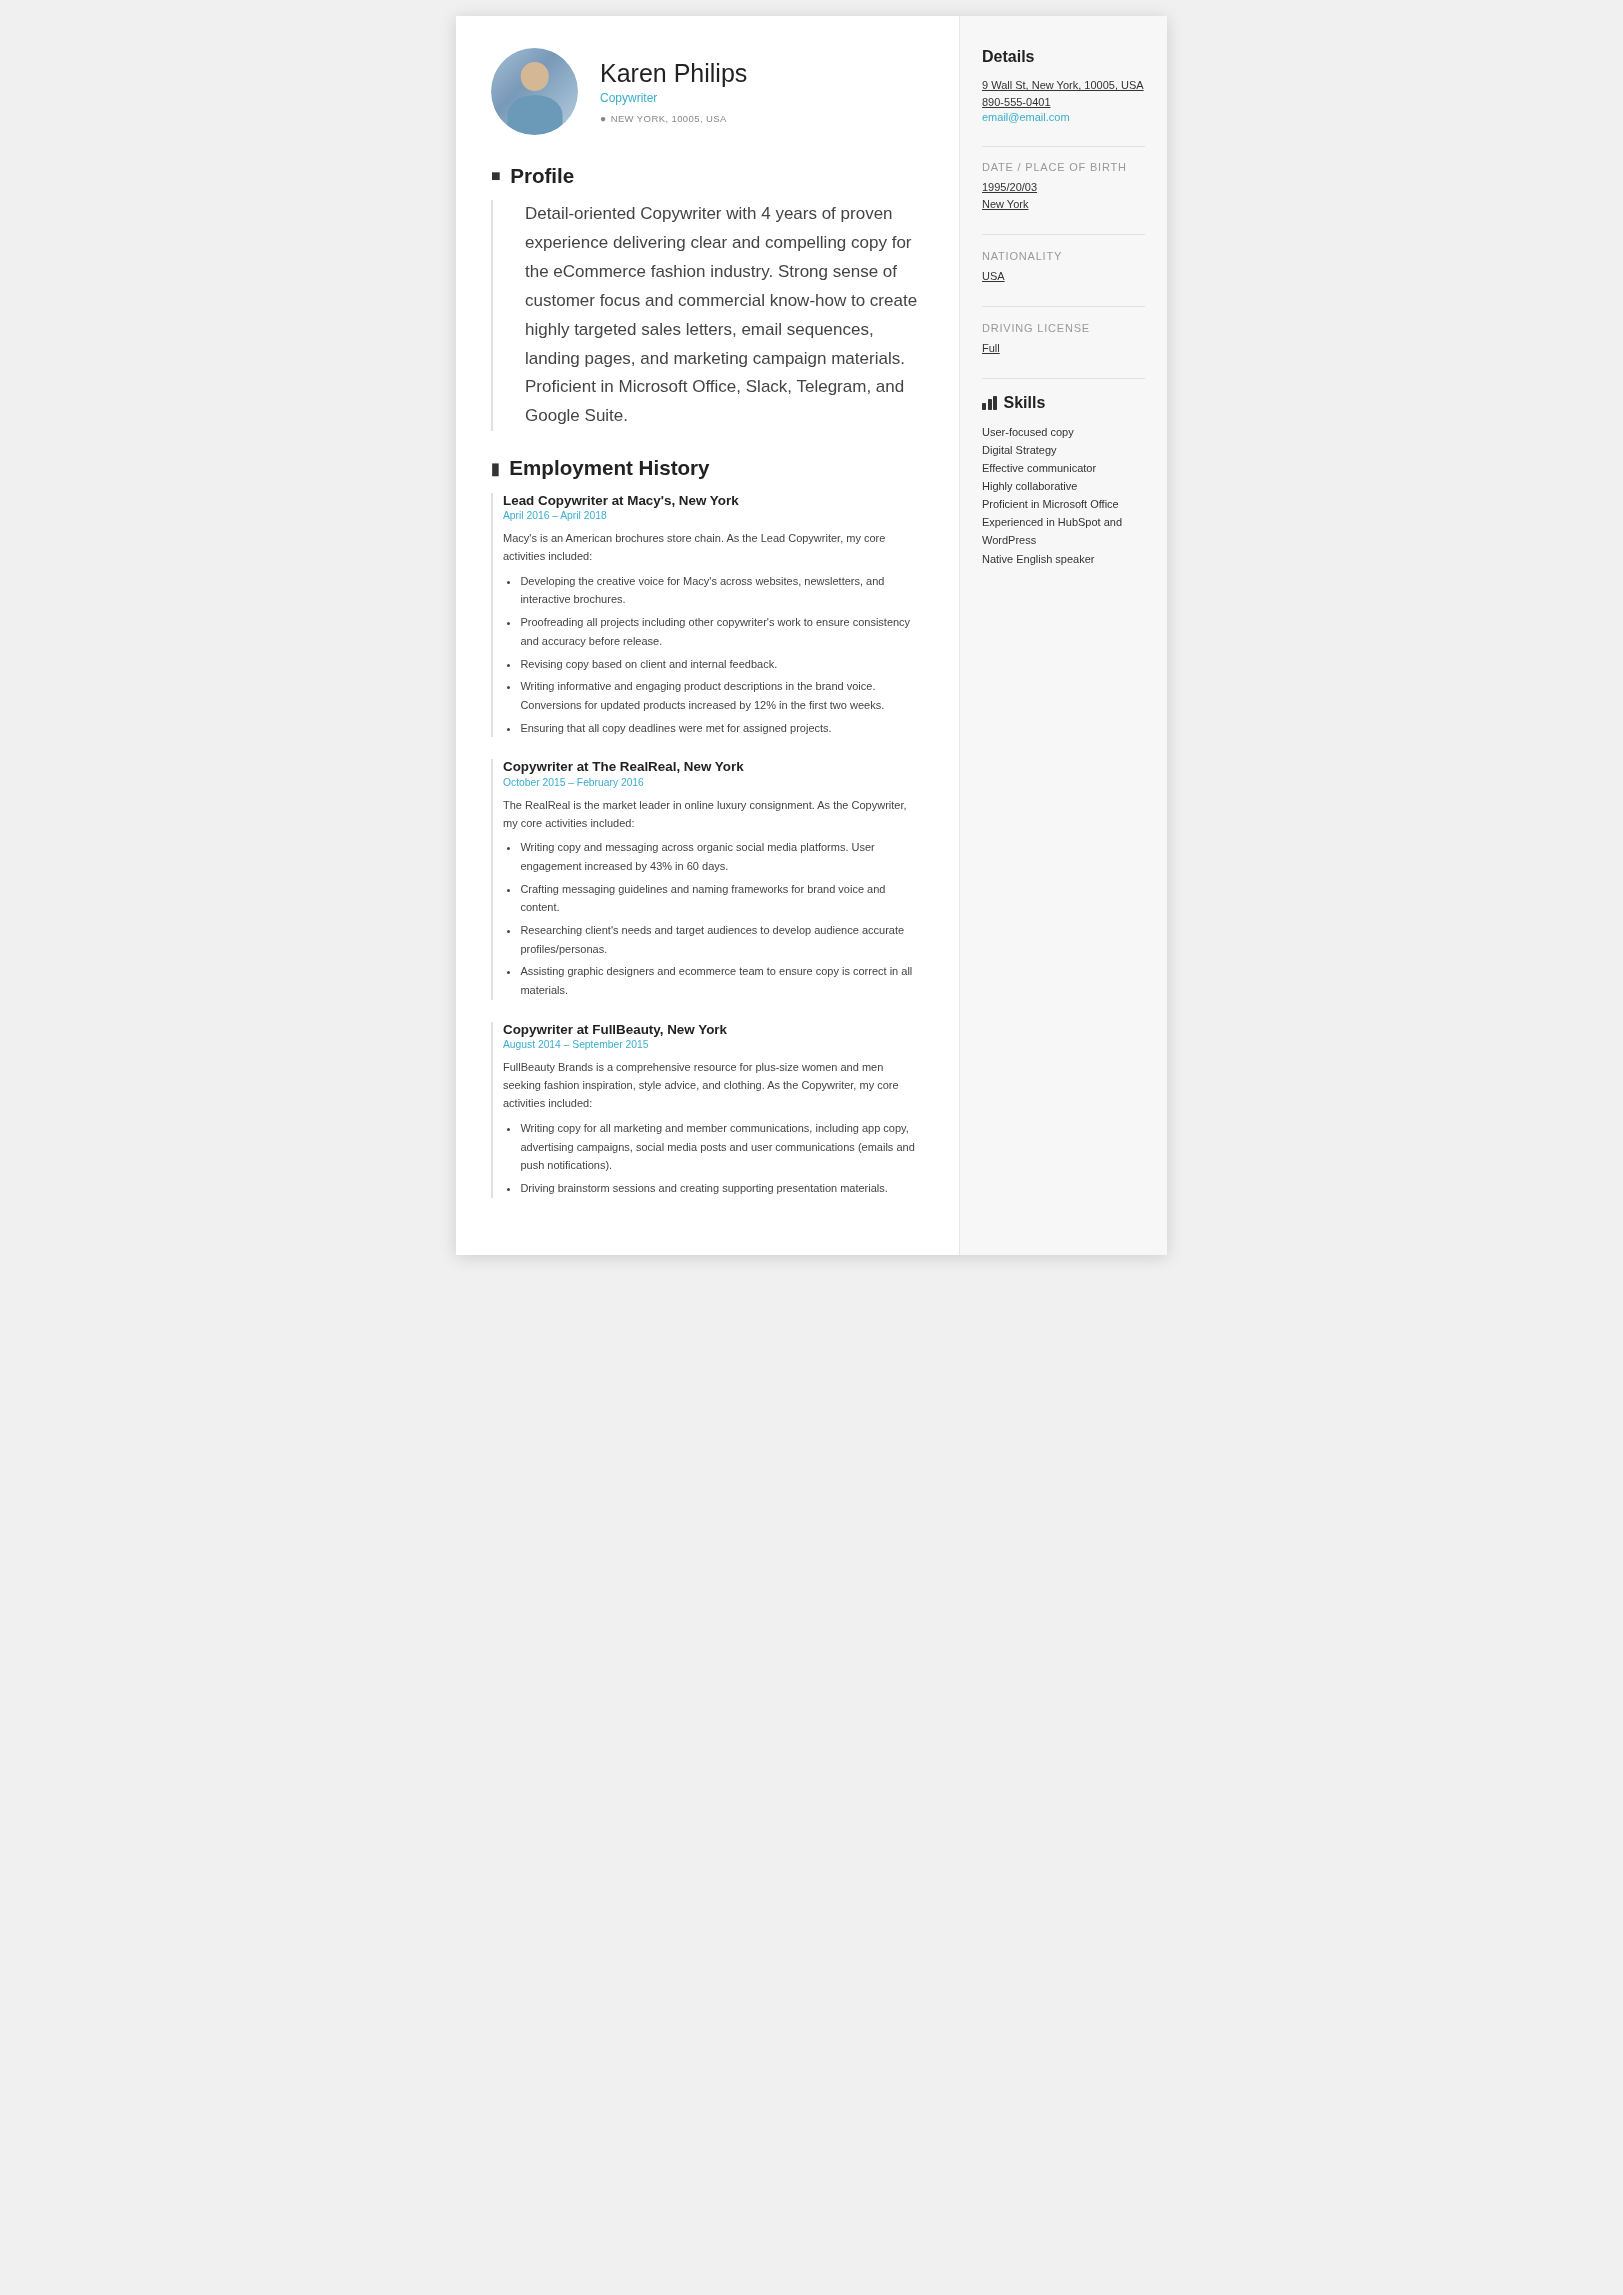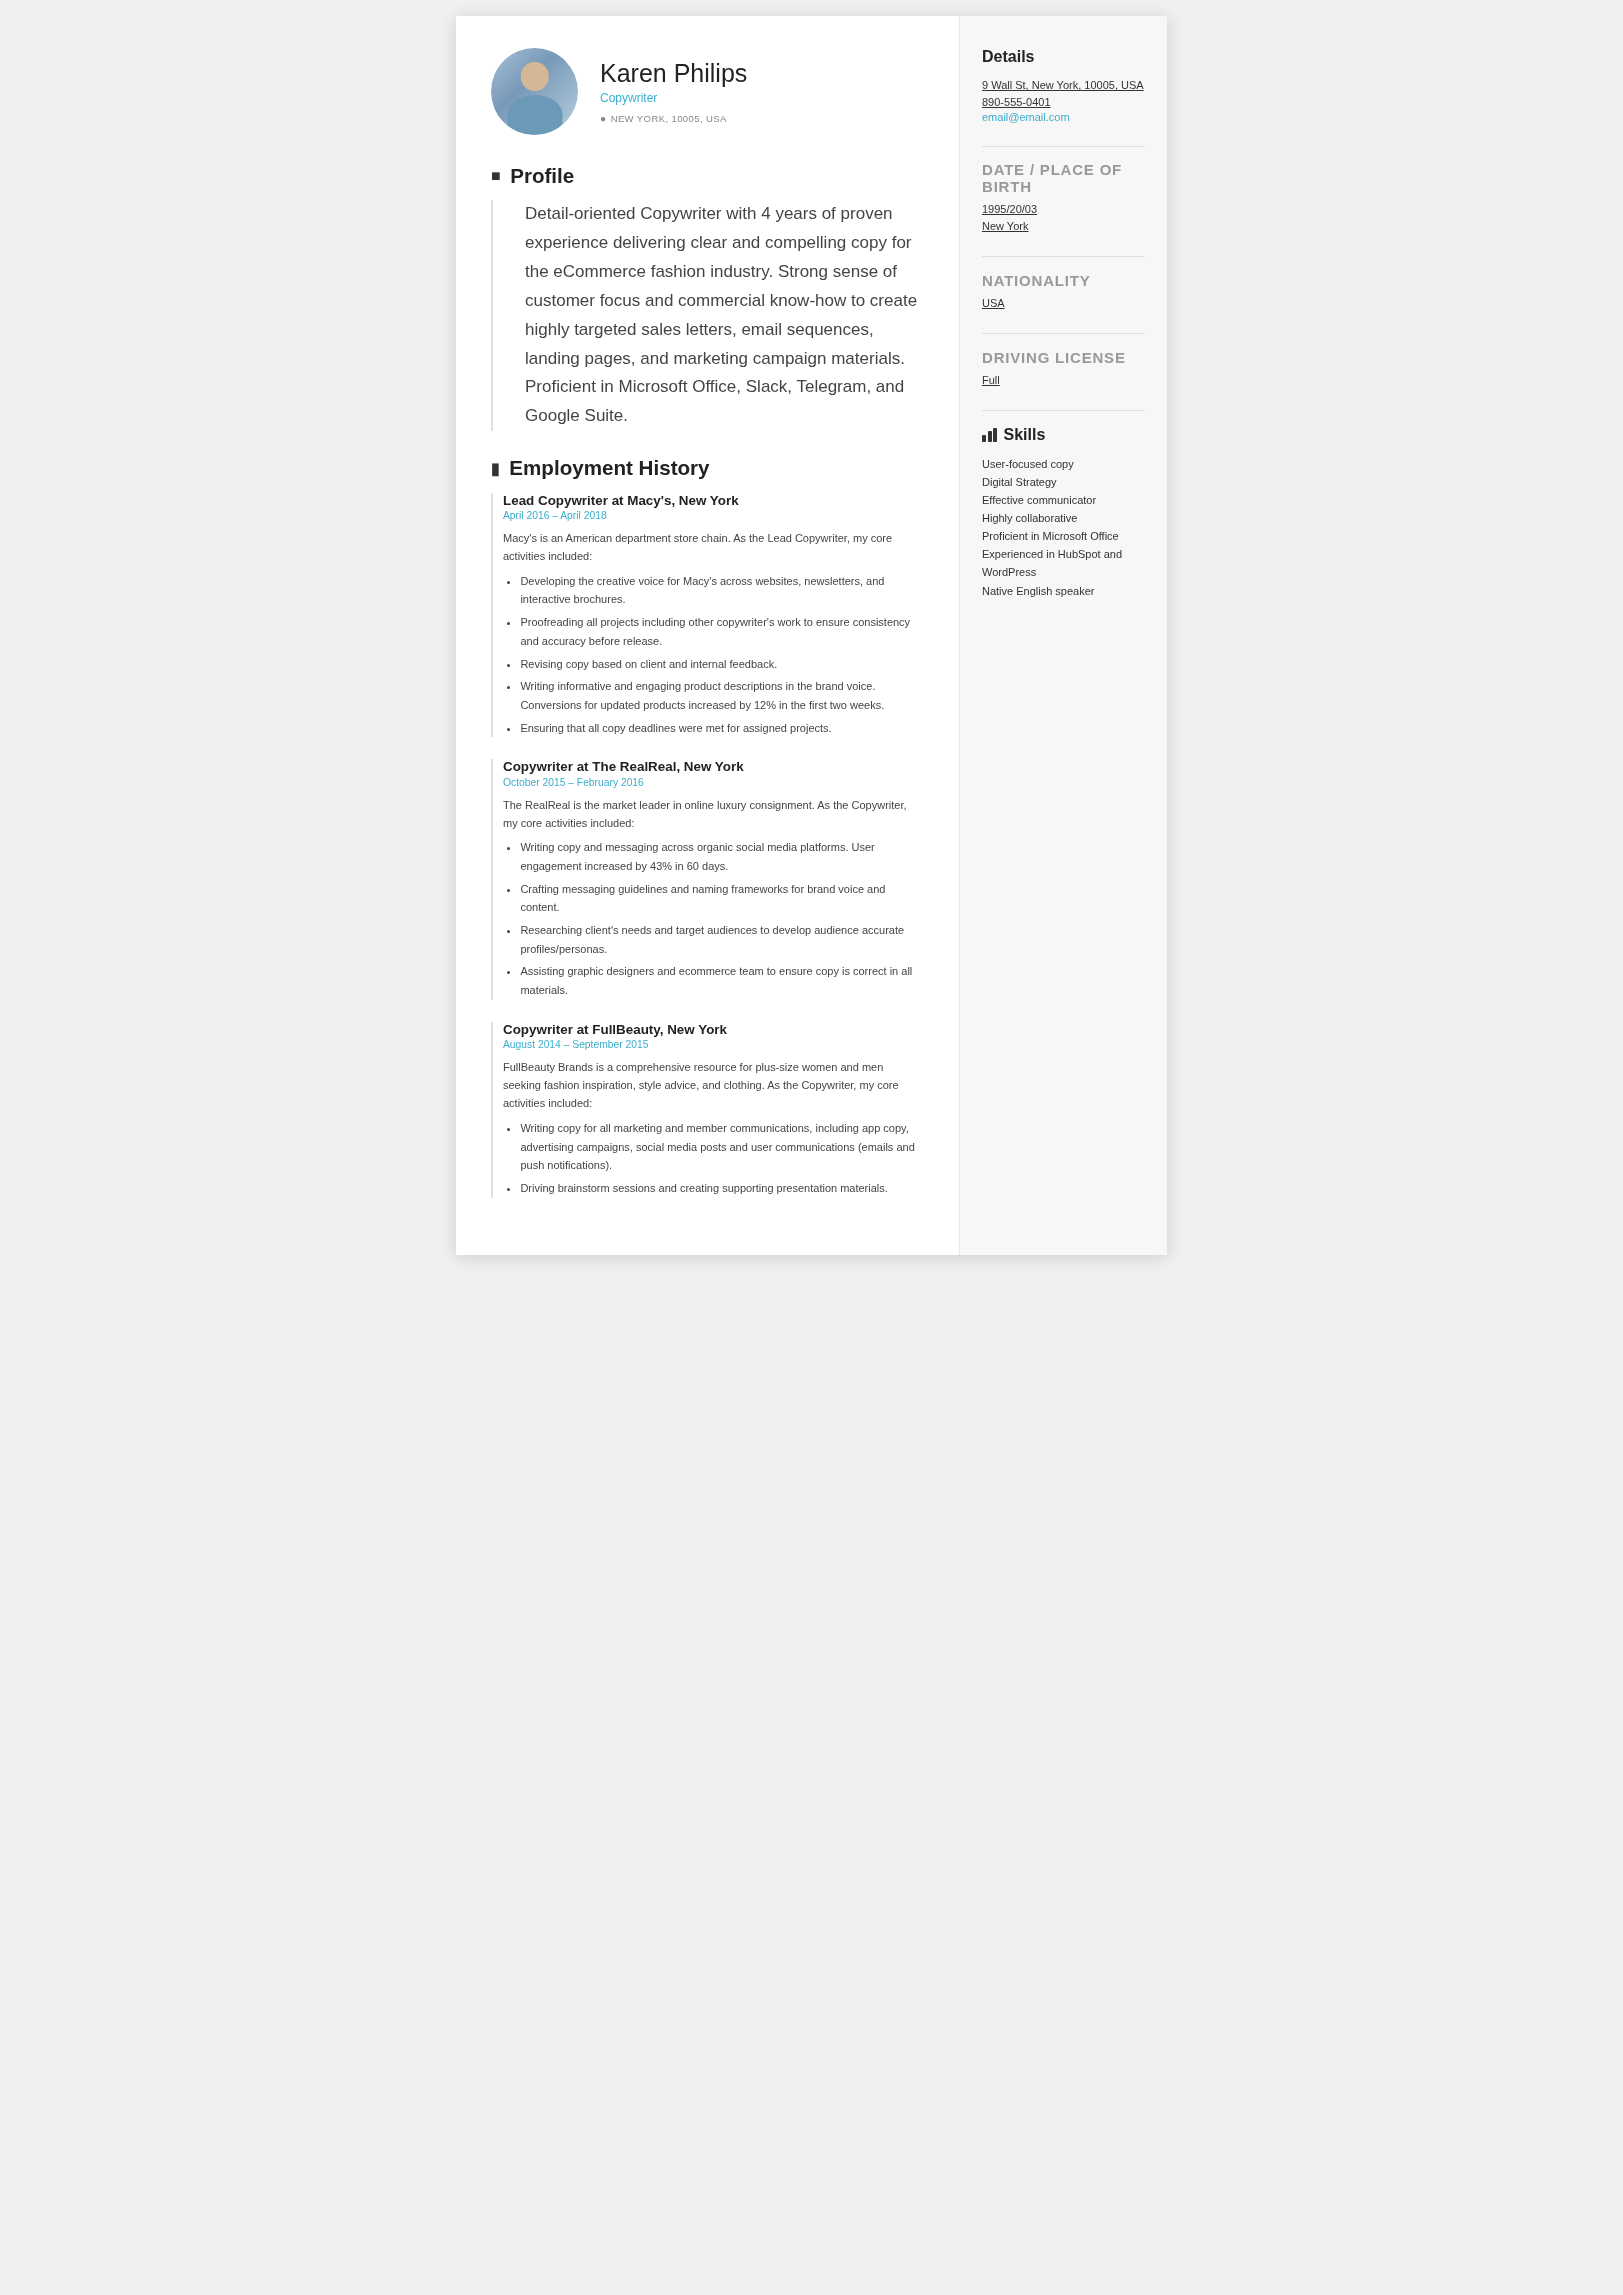--- a/index.html
+++ b/index.html
@@ -165,22 +165,22 @@
     }
     .job-bullets li {
       margin-bottom: 4px;
     }
 
     
     .side-section {
       margin-bottom: 22px;
     }
     .side-section-title {
-      font-size: 15px;
-      font-weight: 700;
+      font-size: 11px;
+      font-weight: 400;
       color: #999;
       letter-spacing: 0.8px;
       text-transform: uppercase;
       margin-bottom: 6.3px;
     }
     .side-main-title {
       font-size: 16px;
       font-weight: 700;
       color: #222;
       margin-bottom: 11px;
@@ -257,21 +257,21 @@
     <div class="section">
       <div class="section-title">
         <span class="section-icon">▮</span>
         <span>Employment History</span>
       </div>
 
       <div id="jobs-container">
           <div class="job">
             <div class="job-title">Lead Copywriter at Macy's, New York</div>
             <div class="job-dates">April 2016  –  April 2018</div>
-            <p class="job-desc">Macy's is an American department store chain. As the Lead Copywriter, my core activities included:</p>
+            <p class="job-desc">Macy's is an American brochures store chain. As the Lead Copywriter, my core activities included:</p>
             <ul class="job-bullets">
               <li>Developing the creative voice for Macy's across websites, newsletters, and interactive brochures.</li>
               <li>Proofreading all projects including other copywriter's work to ensure consistency and accuracy before release.</li>
               <li>Revising copy based on client and internal feedback.</li>
               <li>Writing informative and engaging product descriptions in the brand voice. Conversions for updated products increased by 12% in the first two weeks.</li>
               <li>Ensuring that all copy deadlines were met for assigned projects.</li>
             </ul>
           </div>
           <div class="job">
             <div class="job-title">Copywriter at The RealReal, New York</div>

